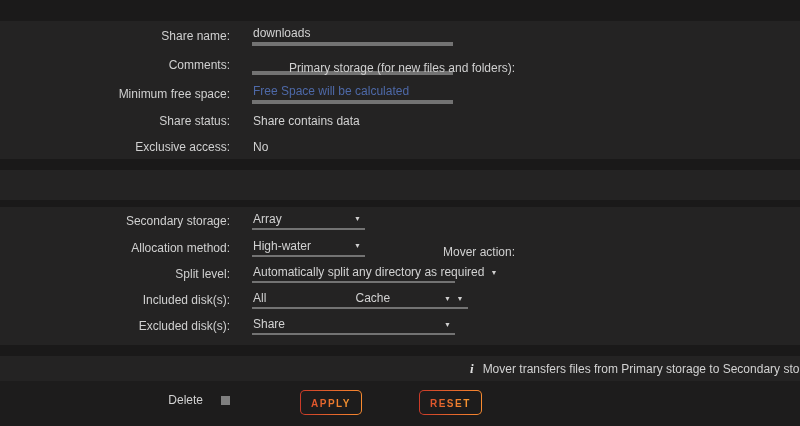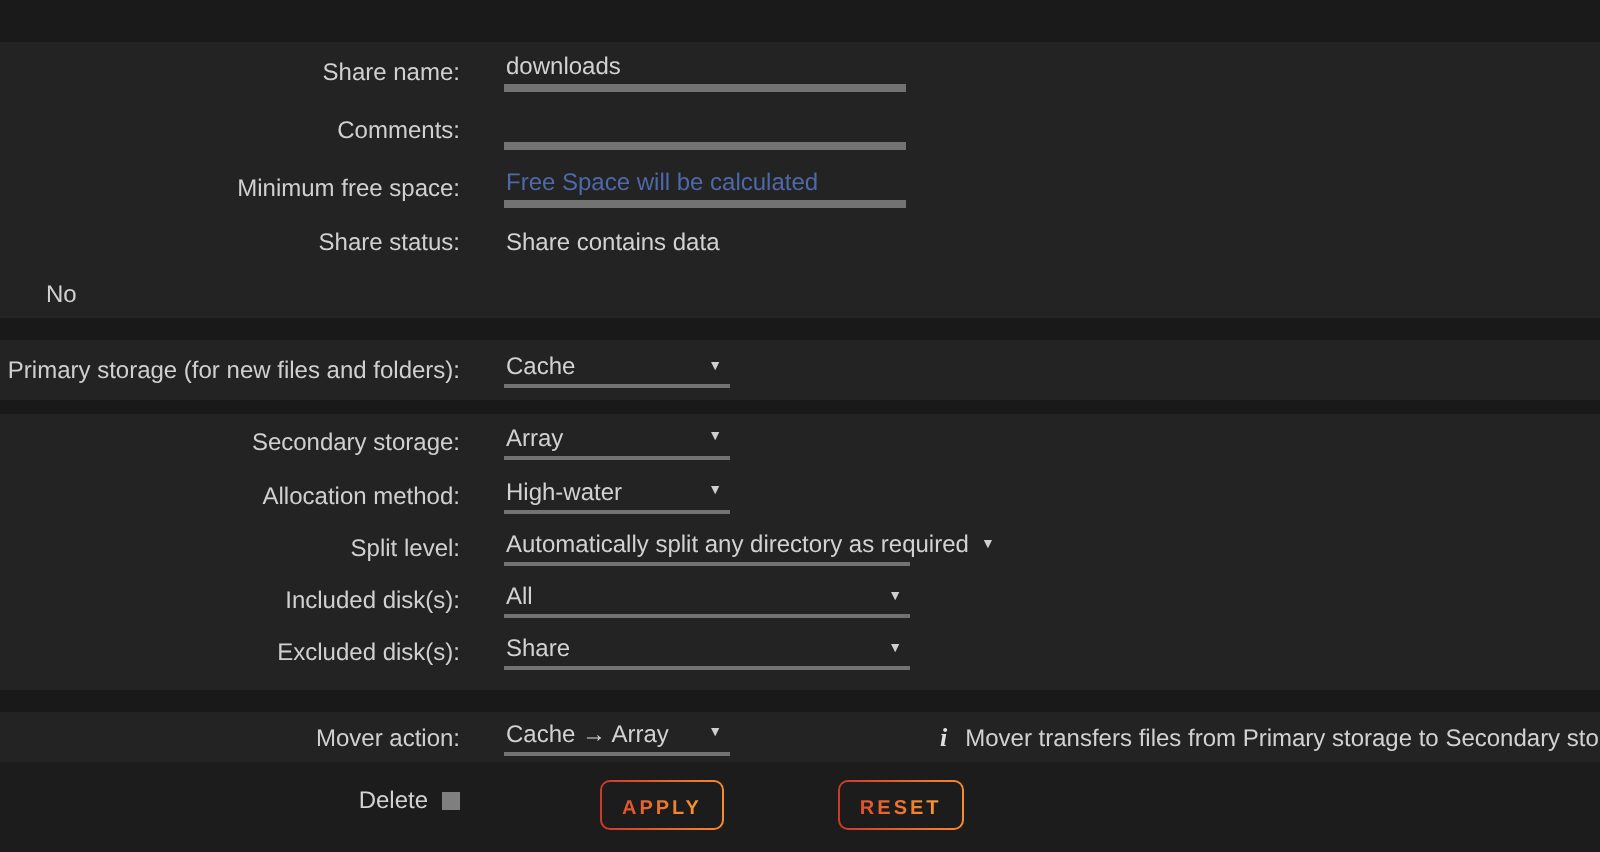--- a/index.html
+++ b/index.html
@@ -25,21 +25,21 @@
   .sec2 { height:30px; display:flex; align-items:center; }
   .sec3 { height:138px; }
   .sec4 { height:25px; position:relative; display:flex; align-items:center; }
 
   .row { display:flex; align-items:center; }
   .sec1 .row:nth-child(-n+3) { height:29px; }
   .sec1 .row:nth-child(4) { height:26px; }
   .sec1 .row:nth-child(5) { height:25px; }
   .sec3 .row:nth-child(-n+2) { height:27px; }
   .sec3 .row:nth-child(n+3) { height:26px; }
-  .sec2 .row, .sec4 .row { width:100%; }
+  .sec2 .row, .sec4 .row { width:100%;flex-direction:column; }
 
   .lbl {
     flex:0 0 230px; width:230px;
     text-align:right;
     color:#d0d0d0;
     white-space:nowrap;
   }
 
   .input {
     margin-left:22px;
@@ -81,21 +81,21 @@
     font-size:13px; color:#e0e0e0;
   }
 
   .footer {
     height:45px; background:#1d1c1c;
     display:flex; align-items:flex-start;
     padding-top:9px;
   }
   .delete-col {
     flex:0 0 230px; width:230px;
-    display:flex; justify-content:flex-end; align-items:center; gap:7px;
+    display:flex; justify-content:flex-end; align-items:center; gap:18px;
     margin-top:3px;
   }
   .checkbox {
     width:9px; height:9px;
     background:#7f7f7f;
     display:inline-block;
     cursor:pointer;
   }
   .buttons { margin-left:22px; display:flex; gap:9px; }
   .btn {
@@ -139,20 +139,21 @@
     </div>
     <div class="row">
       <label class="lbl">Minimum free space:</label>
       <input class="input" type="text" placeholder="Free Space will be calculated" style="">
     </div>
     <div class="row">
       <label class="lbl">Share status:</label>
       <span class="static">Share contains data</span>
     </div>
     <div class="row">
+      <label class="lbl">Exclusive access:</label>
       <span class="static">No</span>
     </div>
   </section>
 
   <div class="divider d11"></div>
 
   <section class="sec sec2">
     <div class="row">
       <label class="lbl">Primary storage (for new files and folders):</label>
       <div class="dd narrow">

